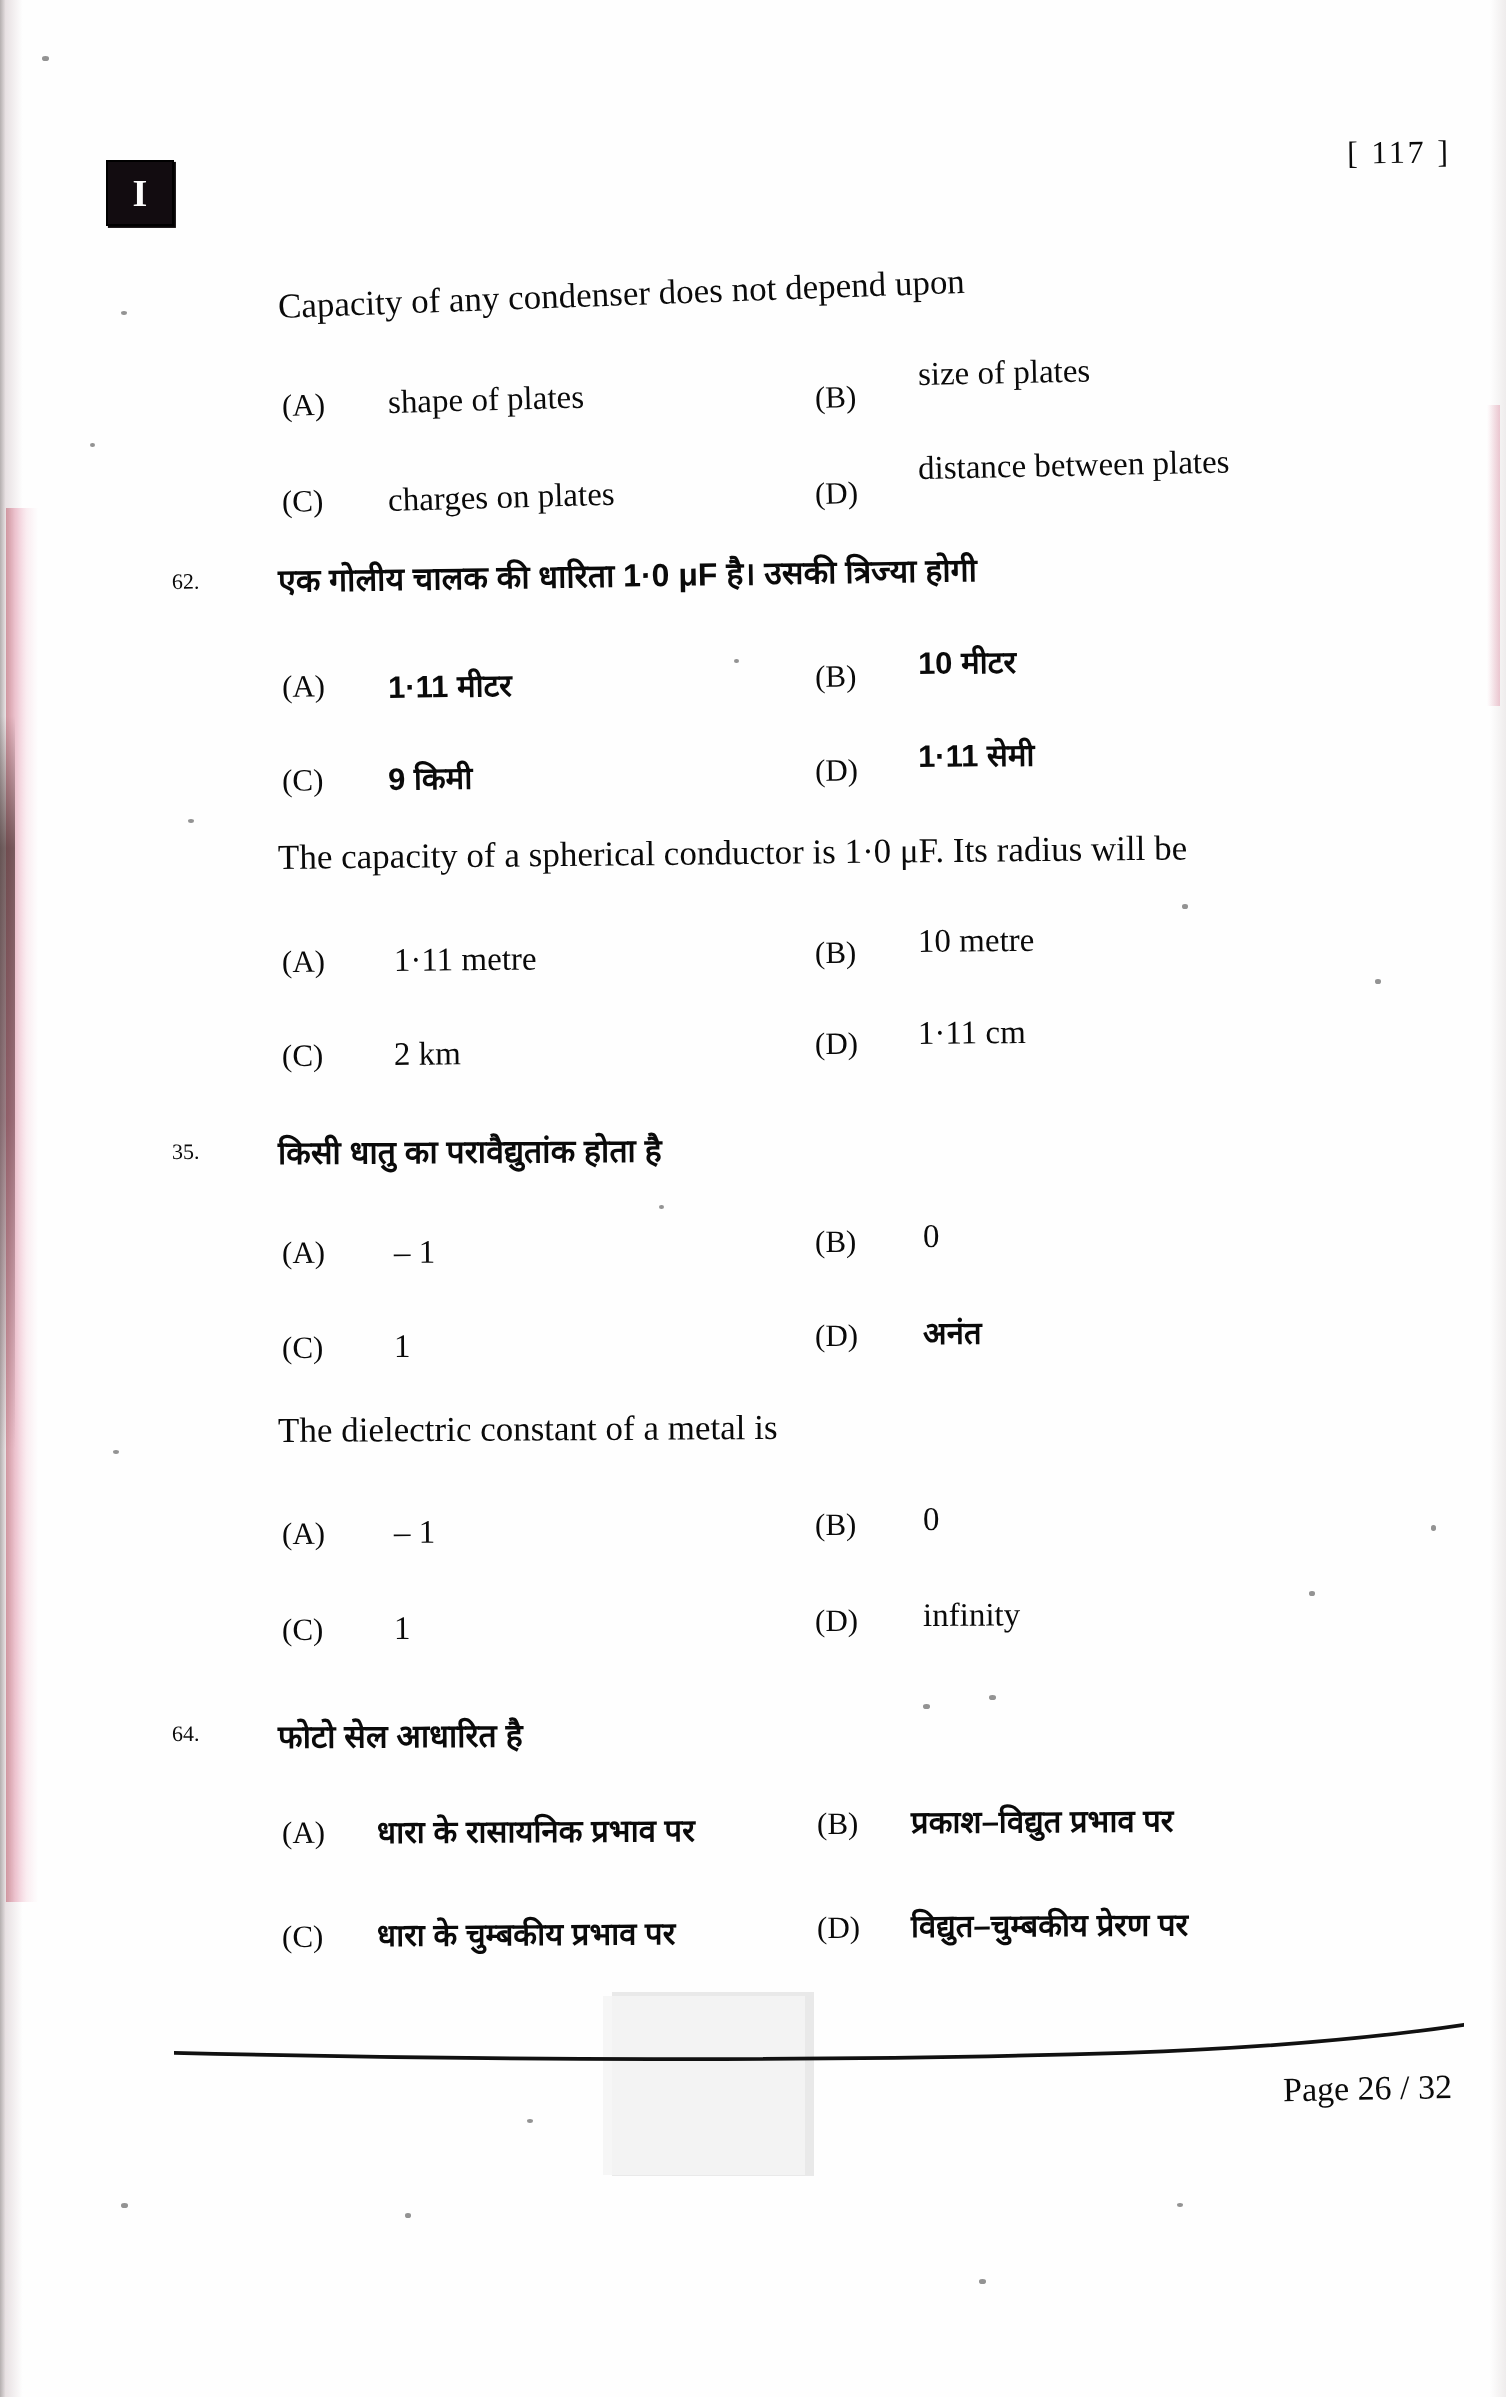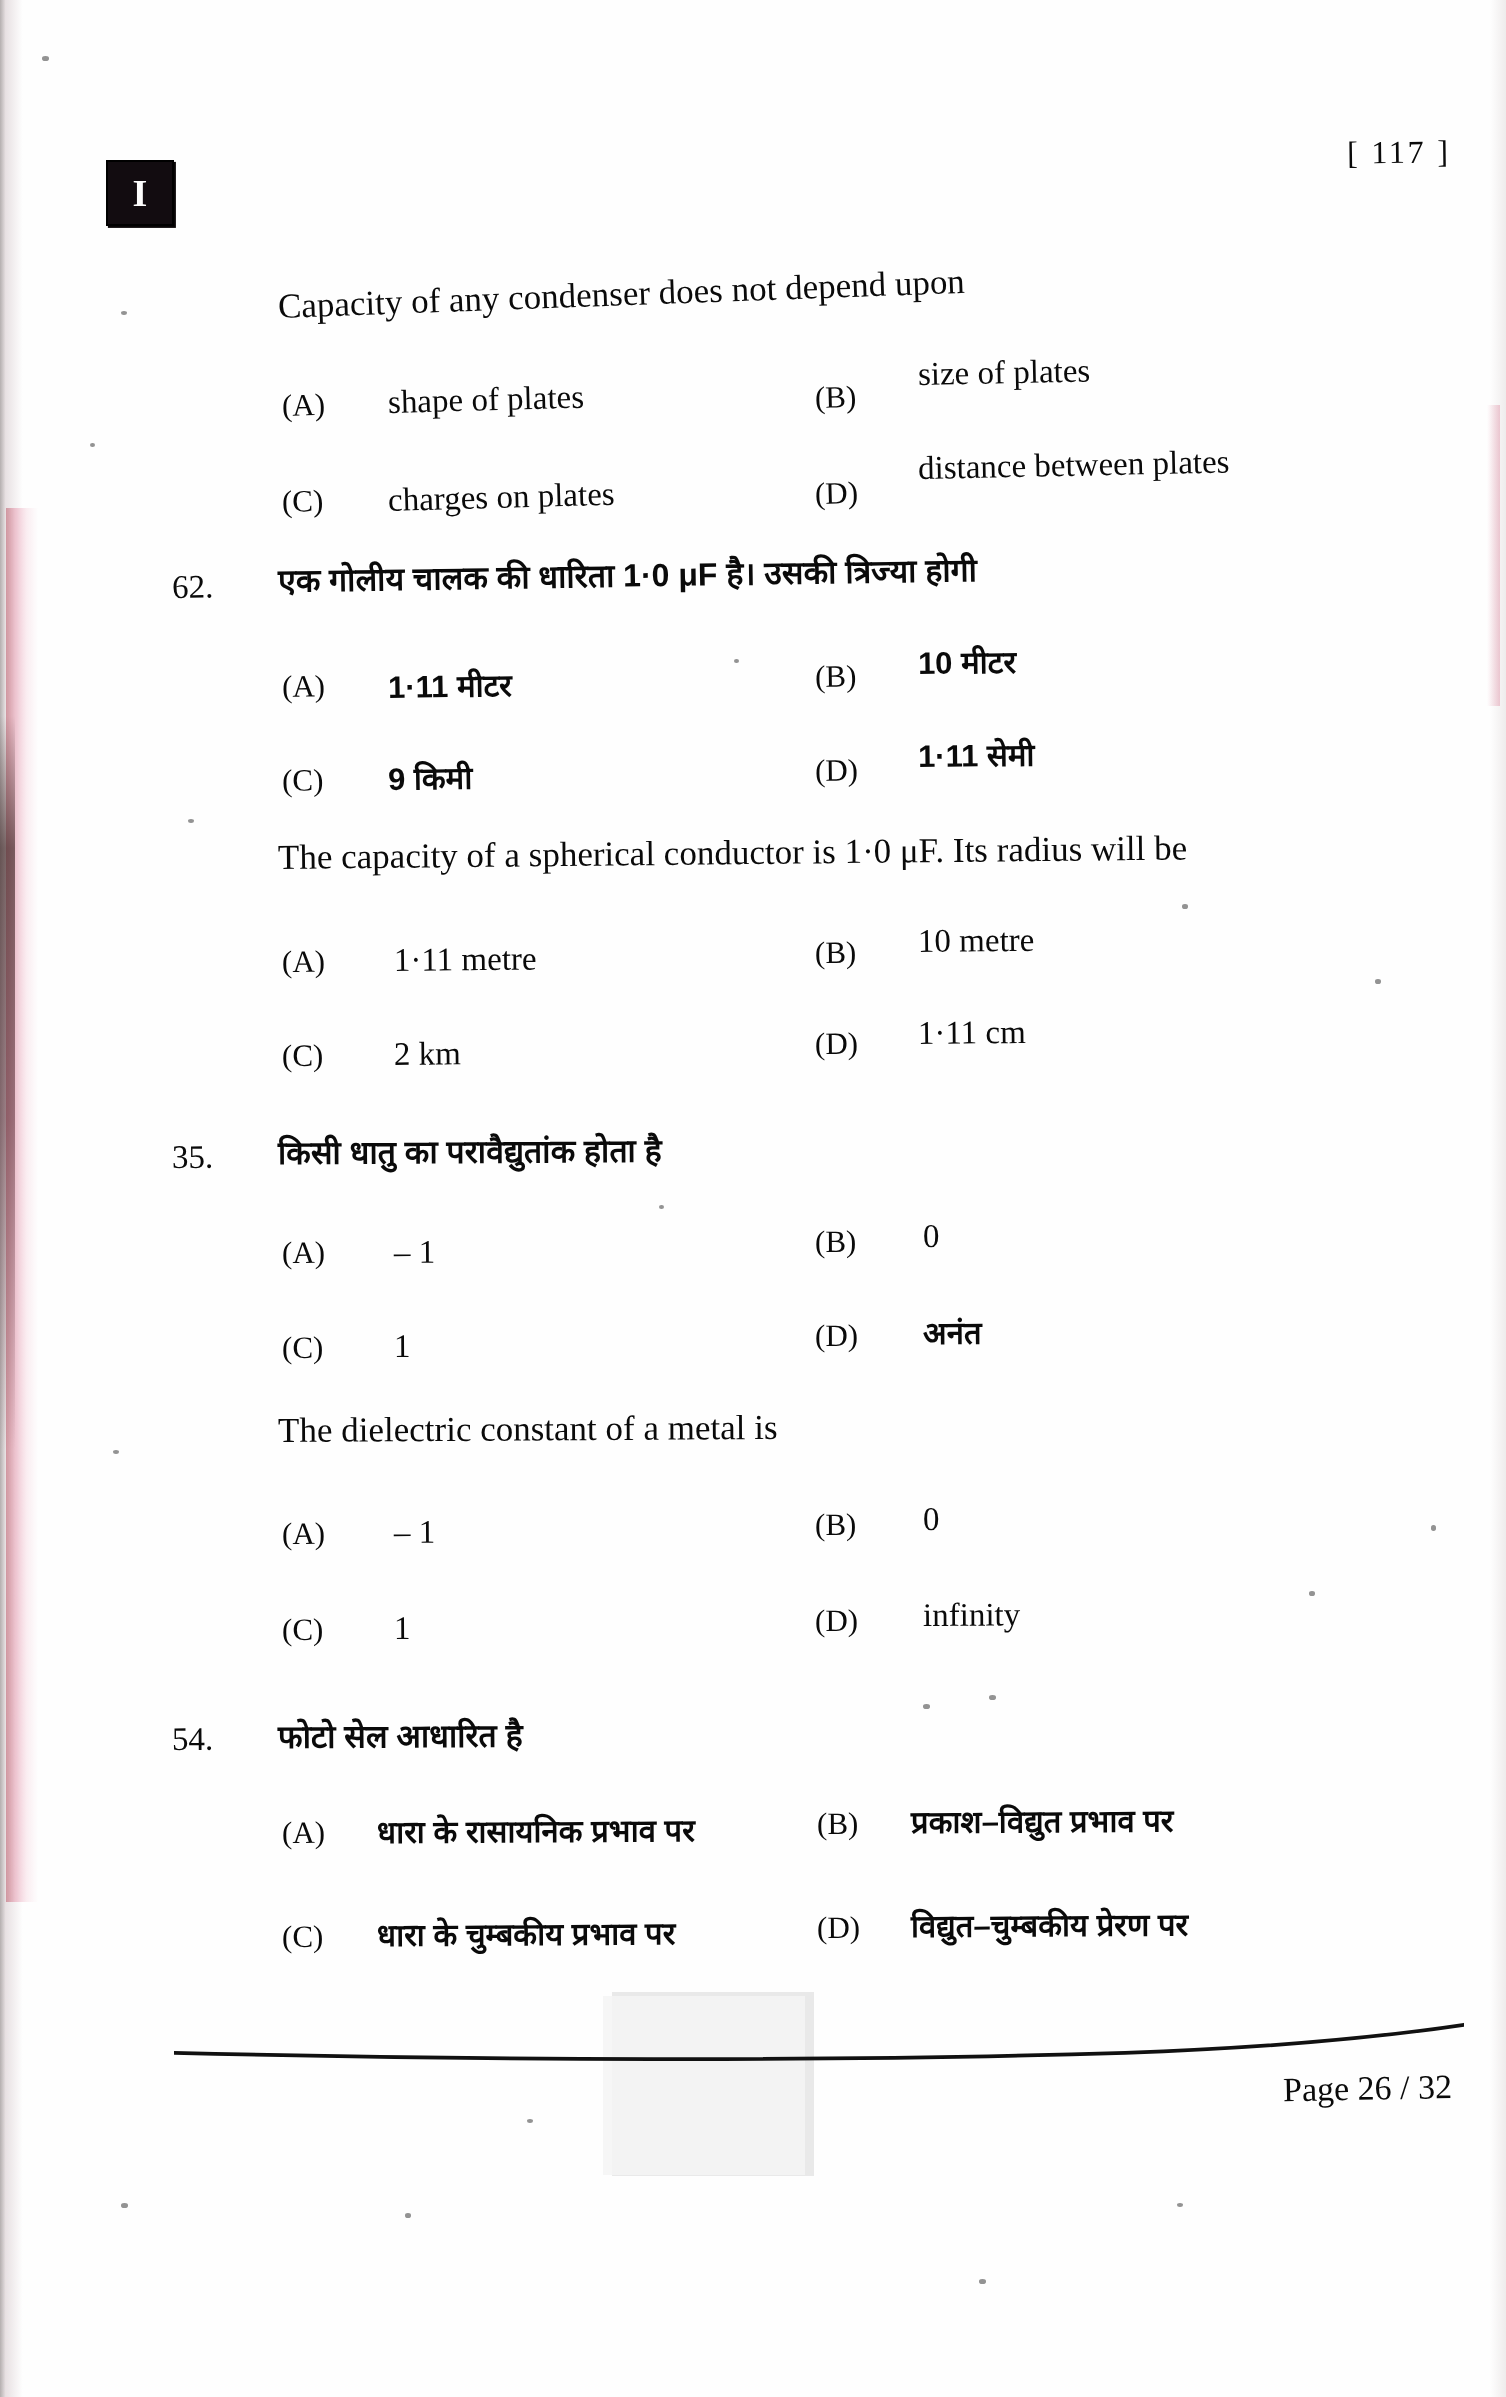--- a/index.html
+++ b/index.html
@@ -107,21 +107,21 @@
     right: 56px; top: 134px;
     font-size: 32px;
     letter-spacing: 2.8px;
     transform: rotate(-0.7deg);
     white-space: nowrap;
   }
 
   
   .qnum {
     position: absolute;
-    font-size: 33px;
+    font-size: 22px;
     white-space: nowrap;
   }
   .stem {
     position: absolute;
     font-size: 35px;
     white-space: nowrap;
   }
   .opt-label {
     position: absolute;
     font-size: 31px;
@@ -264,21 +264,21 @@
   <div class="opt-label eng sk6" style="left:282px; top:1516px;">(A)</div>
   <div class="opt-text eng sk6" style="left:394px; top:1514px;">– 1</div>
   <div class="opt-label eng sk6" style="left:815px; top:1507px;">(B)</div>
   <div class="opt-text eng sk6" style="left:923px; top:1501px;">0</div>
 
   <div class="opt-label eng sk6" style="left:282px; top:1612px;">(C)</div>
   <div class="opt-text eng sk6" style="left:394px; top:1610px;">1</div>
   <div class="opt-label eng sk6" style="left:815px; top:1603px;">(D)</div>
   <div class="opt-text eng sk6" style="left:923px; top:1597px;">infinity</div>
 
-  <div class="qnum eng sk6" style="left:172px; top:1721px;">54.</div>
+  <div class="qnum eng sk6" style="left:172px; top:1721px;">64.</div>
   <div class="stem hindi sk6" style="left:278px; top:1714px; font-size:32px;">फोटो सेल आधारित है</div>
 
   <div class="opt-label eng sk6" style="left:282px; top:1815px;">(A)</div>
   <div class="opt-text hindi sk6" style="left:377px; top:1810px; font-size:31px;">धारा के रासायनिक प्रभाव पर</div>
   <div class="opt-label eng sk6" style="left:817px; top:1806px;">(B)</div>
   <div class="opt-text hindi sk6" style="left:911px; top:1800px; font-size:31px;">प्रकाश–विद्युत प्रभाव पर</div>
 
   <div class="opt-label eng sk6" style="left:282px; top:1919px;">(C)</div>
   <div class="opt-text hindi sk6" style="left:377px; top:1913px; font-size:31px;">धारा के चुम्बकीय प्रभाव पर</div>
   <div class="opt-label eng sk6" style="left:817px; top:1910px;">(D)</div>

